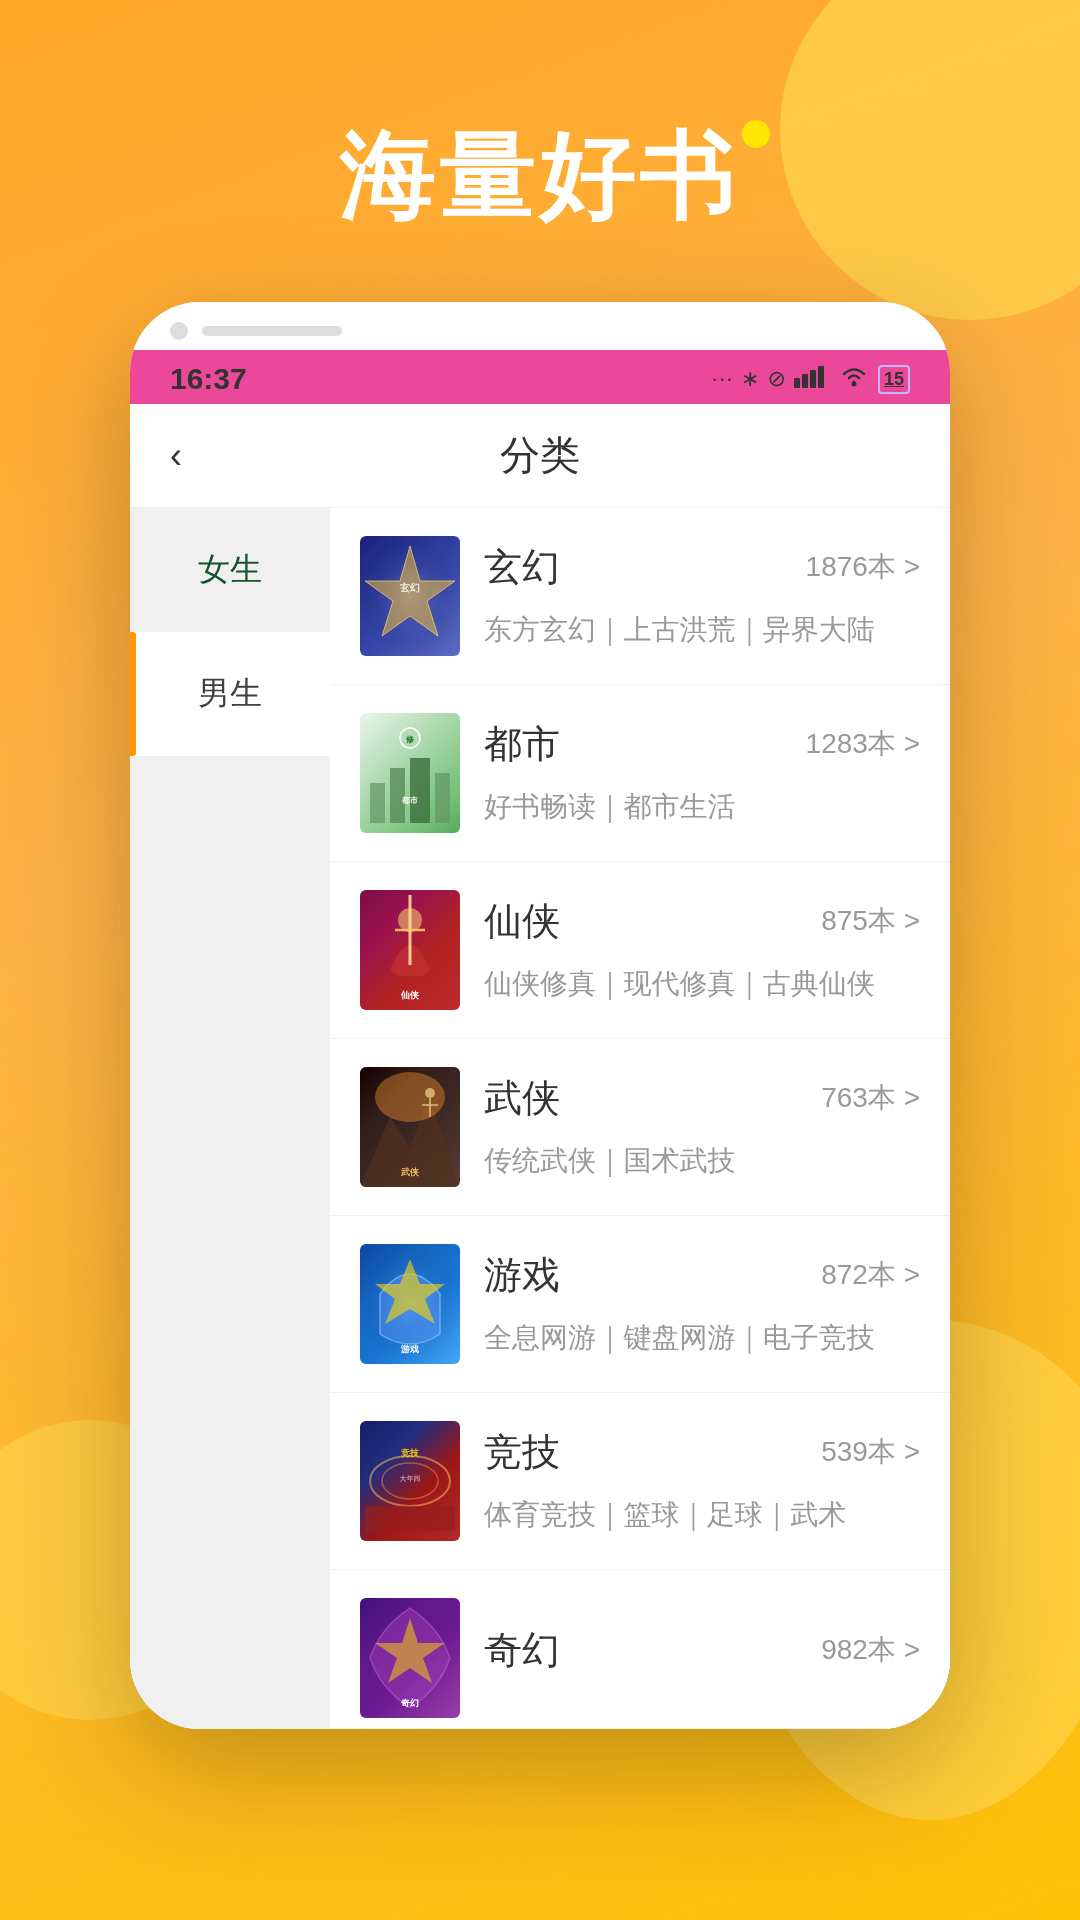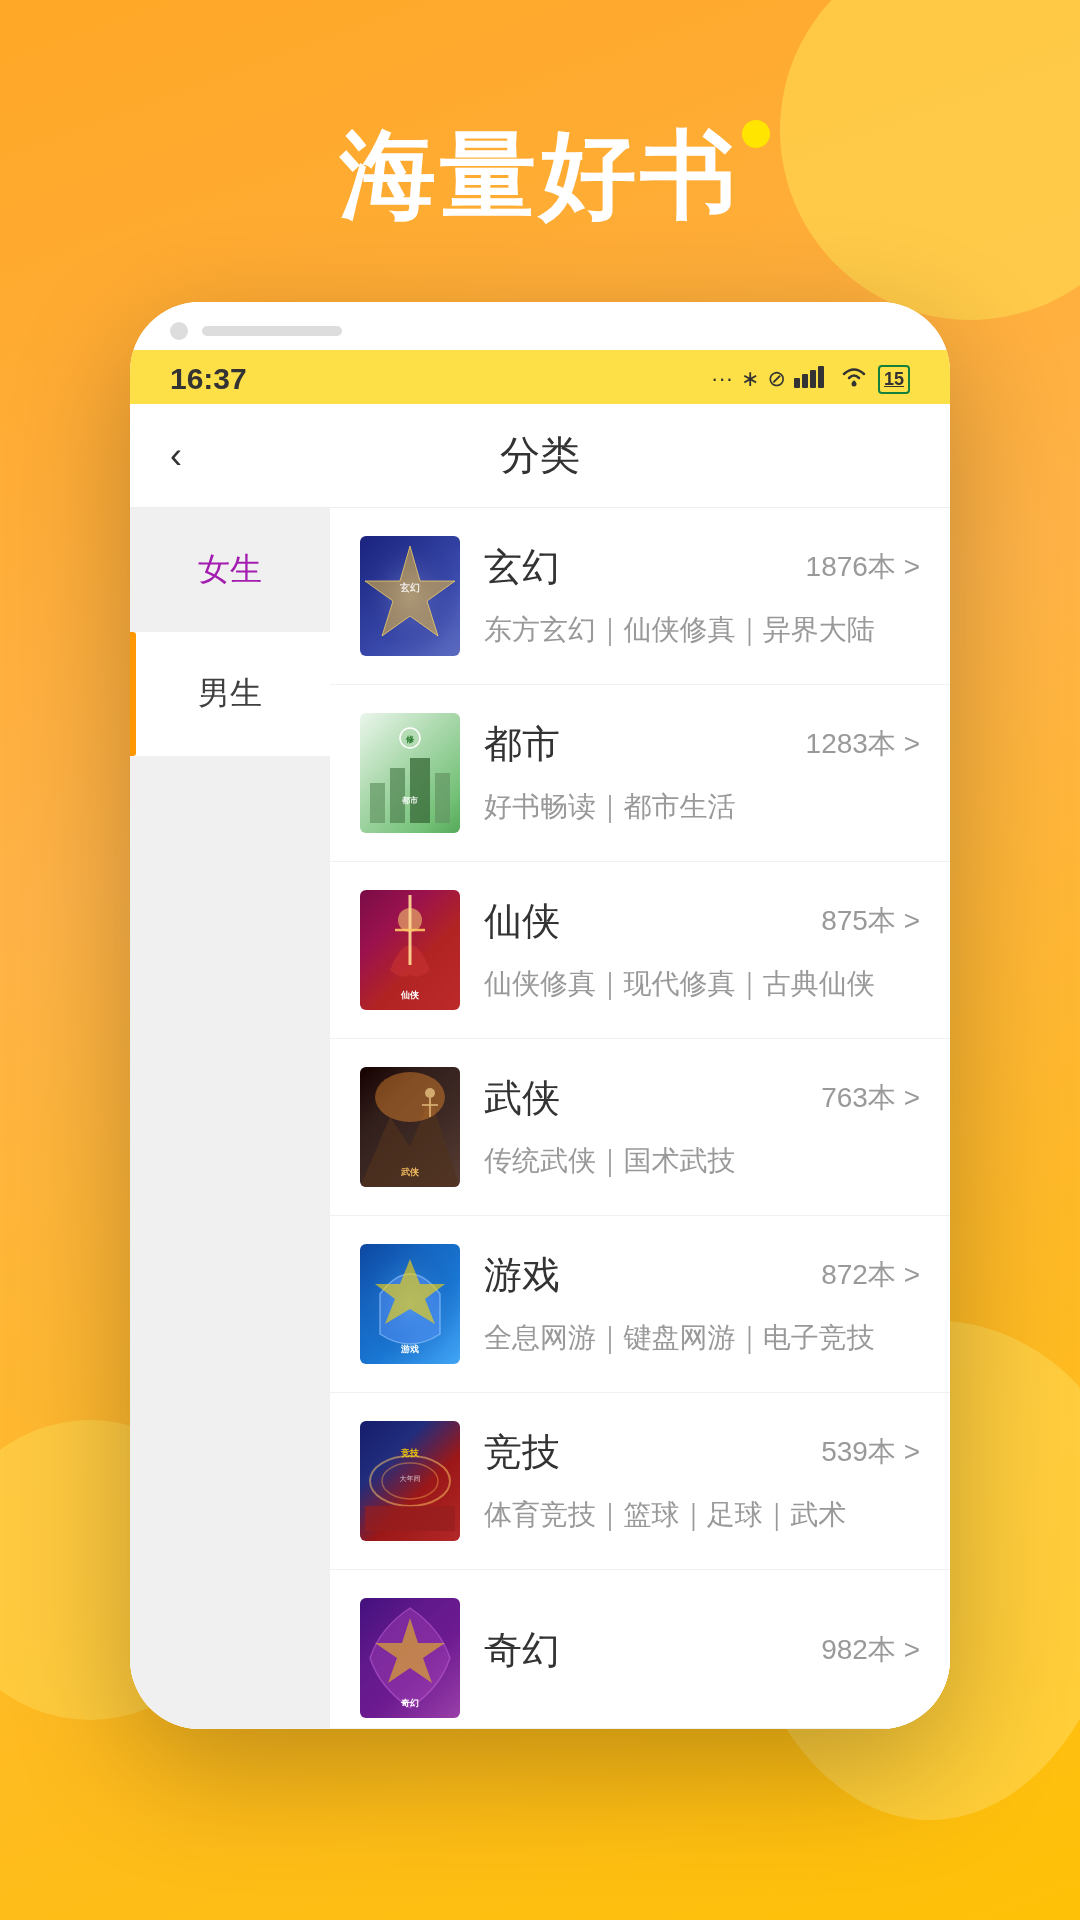--- a/index.html
+++ b/index.html
@@ -126,21 +126,21 @@
 
     .speaker-bar {
       width: 140px;
       height: 10px;
       background: #ddd;
       border-radius: 5px;
     }
 
     
     .status-bar {
-      background: #fde047;
+      background: #ec4899;
       padding: 12px 40px 8px;
       display: flex;
       justify-content: space-between;
       align-items: center;
     }
 
     .status-time {
       font-size: 30px;
       font-weight: 600;
       color: #333;
@@ -148,21 +148,21 @@
 
     .status-icons {
       display: flex;
       align-items: center;
       gap: 8px;
       font-size: 22px;
       color: #333;
     }
 
     .battery-box {
-      border: 2px solid #15803d;
+      border: 2px solid #c4b5fd;
       border-radius: 4px;
       padding: 2px 4px;
       font-size: 18px;
       font-weight: bold;
       text-decoration: underline;
     }
 
     
     .nav-bar {
       background: white;
@@ -198,21 +198,21 @@
     .sidebar {
       width: 200px;
       background: #f0f0f0;
       flex-shrink: 0;
     }
 
     .sidebar-item {
       padding: 40px 0;
       text-align: center;
       font-size: 32px;
-      color: #a21caf;
+      color: #14532d;
       cursor: pointer;
       position: relative;
     }
 
     .sidebar-item.active {
       background: white;
       color: #404040;
     }
 
     .sidebar-item.active::before {
@@ -405,21 +405,21 @@
               <rect width="100" height="120" fill="url(#g1)"></rect>
               <polygon points="50,10 60,45 95,45 67,65 78,100 50,80 22,100 33,65 5,45 40,45" fill="rgba(255,200,50,0.5)" stroke="rgba(255,220,100,0.7)" stroke-width="1"></polygon>
               <text x="50" y="55" font-size="10" fill="white" text-anchor="middle" font-weight="bold" opacity="0.8">玄幻</text>
             </svg>
           </div>
           <div class="category-info">
             <div class="category-header">
               <span class="category-name">玄幻</span>
               <span class="category-count">1876本 &gt;</span>
             </div>
-            <div class="category-tags">东方玄幻｜仙侠修真｜异界大陆</div>
+            <div class="category-tags">东方玄幻｜上古洪荒｜异界大陆</div>
           </div>
         </div>
 
         <div class="category-item">
           <div class="book-cover book-cover-dushi">
             <svg class="cover-decoration" viewBox="0 0 100 120" xmlns="http://www.w3.org/2000/svg">
               <rect width="100" height="120" fill="rgba(255,255,255,0.1)"></rect>
 
               <rect x="10" y="70" width="15" height="40" fill="rgba(100,150,100,0.7)"></rect>
               <rect x="30" y="55" width="15" height="55" fill="rgba(80,130,80,0.7)"></rect>

